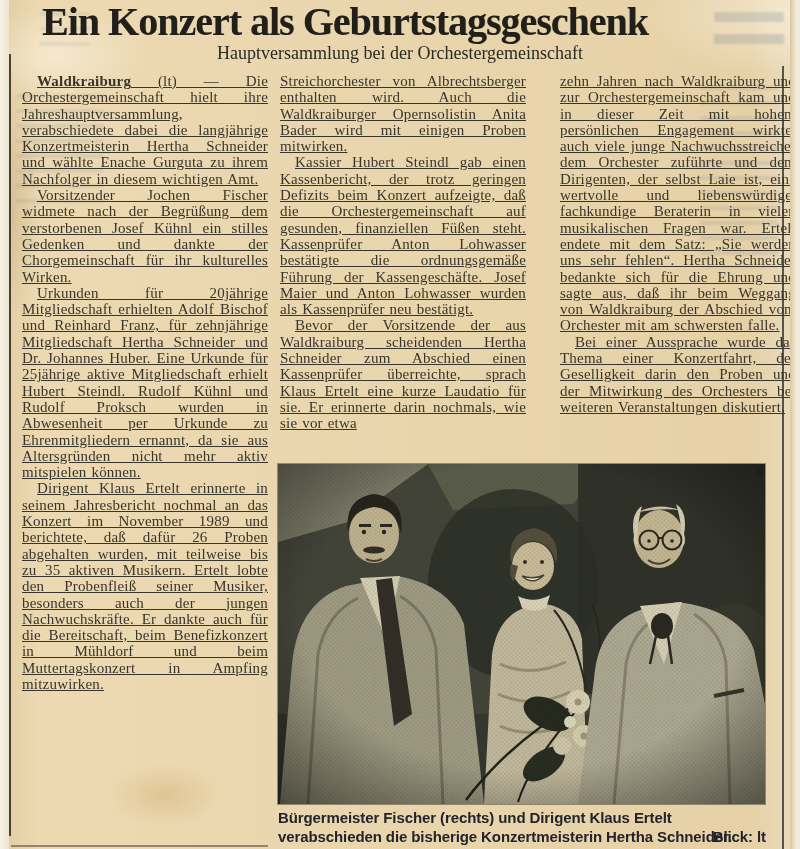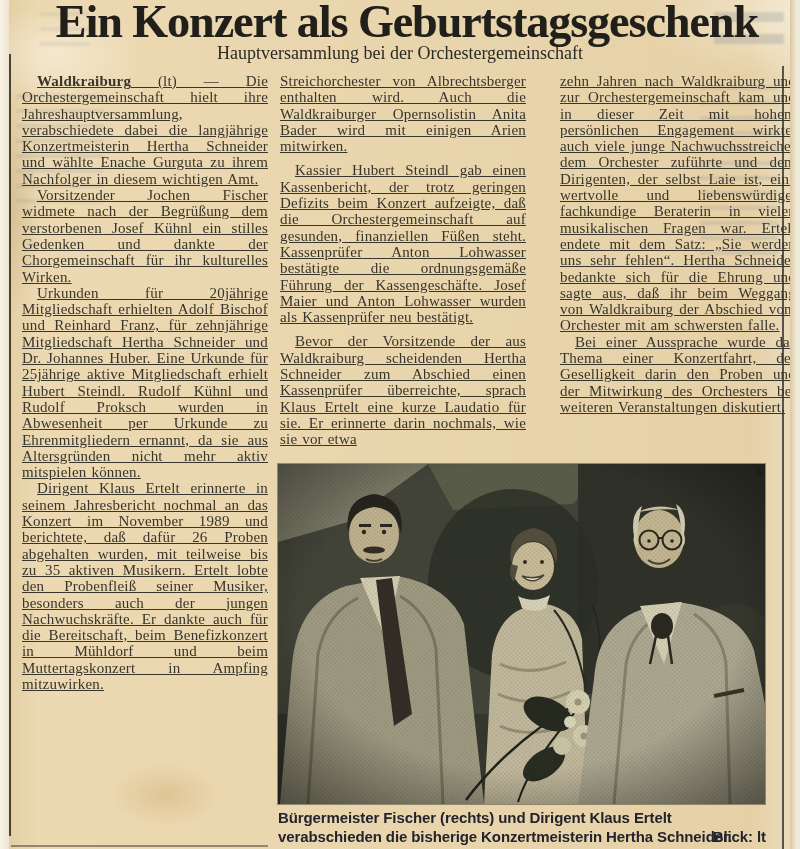--- a/index.html
+++ b/index.html
@@ -24,31 +24,31 @@
 
   
   .ghost{position:absolute;opacity:.12;filter:blur(1px);pointer-events:none;
     background:repeating-linear-gradient(180deg, transparent 0 8px, #5f6e85 8px 12px, transparent 12px 15px);}
   .ghost.g1{left:16px;top:86px;width:88px;height:120px;}
   .ghost.g2{left:700px;top:78px;width:78px;height:190px;opacity:.14;}
   .ghost.g3{left:714px;top:6px;width:70px;height:44px;opacity:.18;
     background:repeating-linear-gradient(180deg, transparent 0 6px, #4d5e78 6px 16px, transparent 16px 22px);}
   .ghost.g4{left:40px;top:4px;width:50px;height:52px;opacity:.10;}
 
-  .headline{position:absolute;top:1px;left:42px;width:716px;text-align:right;
-    font-weight:bold;font-size:46px;line-height:42px;letter-spacing:-1px;color:#211f1a;
+  .headline{position:absolute;top:1px;left:42px;width:716px;text-align:left;
+    font-weight:bold;font-size:40px;line-height:42px;letter-spacing:-1px;color:#211f1a;
     text-shadow:.4px .4px 0 rgba(33,31,26,.35);}
   .subhead{position:absolute;top:41px;left:42px;width:716px;text-align:center;
     font-size:18px;line-height:24px;color:#2b2a24;}
 
   .col{position:absolute;top:73px;overflow:hidden;text-align:justify;
     font-size:15px;line-height:16.3px;letter-spacing:.2px;word-spacing:1px;color:#38352c;}
   .col p{margin:0;text-indent:15px;text-decoration:underline;}
   .col p.flush{text-indent:0;}
-  .col p.gap{margin-top:8px;}
+  .col p.gap{}
   #col1{left:22px;width:246px;height:774px;}
   #col2{left:280px;width:246px;height:388px;}
   #col3{left:560px;width:236px;height:382px;}
 
   .photo{position:absolute;left:278px;top:464px;width:487px;height:340px;
     background:#3d4033;outline:1px solid rgba(42,40,30,.45);}
   .photo svg{display:block;}
 
   .caption{position:absolute;left:278px;top:808px;width:488px;
     font-family:"Liberation Sans",sans-serif;font-weight:bold;
@@ -69,21 +69,21 @@
   <div class="subhead">Hauptversammlung bei der Orchestergemeinschaft</div>
 
   <div class="col" id="col1">
     <p><b>Waldkraiburg</b> <span>(lt) —</span> <span>Die Orchestergemeinschaft hielt ihre Jahreshauptversammlung, verabschiedete dabei die langjährige Konzertmeisterin Hertha Schneider und wählte Enache Gurguta zu ihrem Nachfolger in diesem wichtigen Amt.</span></p>
     <p>Vorsitzender Jochen Fischer widmete nach der Begrüßung dem verstorbenen Josef Kühnl ein stilles Gedenken und dankte der Chorgemeinschaft für ihr kulturelles Wirken.</p>
     <p>Urkunden für 20jährige Mitgliedschaft erhielten Adolf Bischof und Reinhard Franz, für zehnjährige Mitgliedschaft Hertha Schneider und Dr. Johannes Huber. Eine Urkunde für 25jährige aktive Mitgliedschaft erhielt Hubert Steindl. Rudolf Kühnl und Rudolf Proksch wurden in Abwesenheit per Urkunde zu Ehrenmitgliedern ernannt, da sie aus Altersgründen nicht mehr aktiv mitspielen können.</p>
     <p>Dirigent Klaus Ertelt erinnerte in seinem Jahresbericht nochmal an das Konzert im November 1989 und berichtete, daß dafür 26 Proben abgehalten wurden, mit teilweise bis zu 35 aktiven Musikern. Ertelt lobte den Probenfleiß seiner Musiker, besonders auch der jungen Nachwuchskräfte. Er dankte auch für die Bereitschaft, beim Benefizkonzert in Mühldorf und beim Muttertagskonzert in Ampfing mitzuwirken.</p>
   </div>
 
   <div class="col" id="col2">
-    <p class="flush">Streichorchester von Albrechtsberger enthalten wird. Auch die Waldkraiburger Opernsolistin Anita Bader wird mit einigen Arien mitwirken.</p>
+    <p class="flush">Streichorchester von Albrechtsberger enthalten wird. Auch die Waldkraiburger Opernsolistin Anita Bader wird mit einigen Proben mitwirken.</p>
     <p class="gap">Kassier Hubert Steindl gab einen Kassenbericht, der trotz geringen Defizits beim Konzert aufzeigte, daß die Orchestergemeinschaft auf gesunden, finanziellen Füßen steht. Kassenprüfer Anton Lohwasser bestätigte die ordnungsgemäße Führung der Kassengeschäfte. Josef Maier und Anton Lohwasser wurden als Kassenprüfer neu bestätigt.</p>
     <p class="gap">Bevor der Vorsitzende der aus Waldkraiburg scheidenden Hertha Schneider zum Abschied einen Kassenprüfer überreichte, sprach Klaus Ertelt eine kurze Laudatio für sie. Er erinnerte darin nochmals, wie sie vor etwa</p>
   </div>
 
   <div class="col" id="col3">
     <p class="flush">zehn Jahren nach Waldkraiburg und zur Orchestergemeinschaft kam und in dieser Zeit mit hohem persönlichen Engagement wirkte, auch viele junge Nachwuchsstreicher dem Orchester zuführte und dem Dirigenten, der selbst Laie ist, eine wertvolle und liebenswürdige, fachkundige Beraterin in vielen musikalischen Fragen war. Ertelt endete mit dem Satz: „Sie werden uns sehr fehlen“. Hertha Schneider bedankte sich für die Ehrung und sagte aus, daß ihr beim Weggang von Waldkraiburg der Abschied vom Orchester mit am schwersten falle.</p>
     <p>Bei einer Aussprache wurde das Thema einer Konzertfahrt, der Geselligkeit darin den Proben und der Mitwirkung des Orchesters bei weiteren Veranstaltungen diskutiert.</p>
   </div>
 
   <div class="photo">

